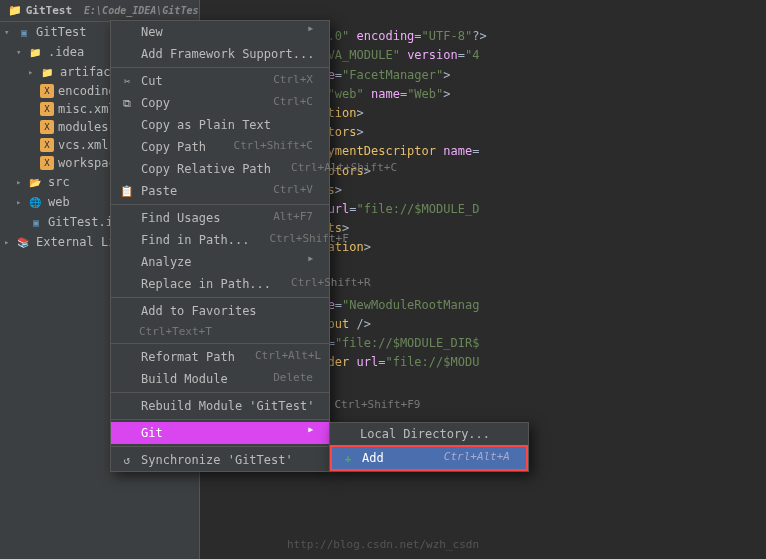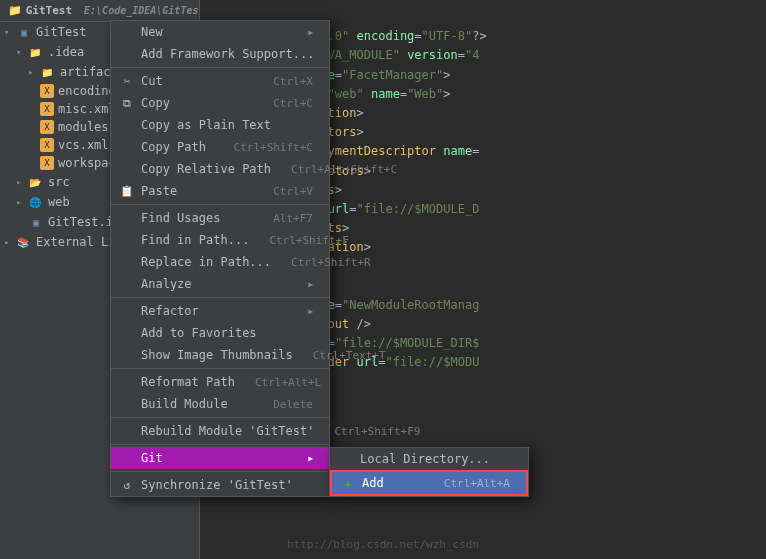--- a/index.html
+++ b/index.html
@@ -88,51 +88,51 @@
     .editor-content {
       padding: 8px 12px;
       color: #a9b7c6;
       font-size: 12px;
       line-height: 1.6;
       white-space: pre;
       font-family: 'Consolas', monospace;
     }
 
     .xml-tag { color: #e8bf6a; }
-    .xml-attr { color: #86efac; }
+    .xml-attr { color: #f0abfc; }
     .xml-attr-val { color: #6a8759; }
     .xml-bracket { color: #a9b7c6; }
     .xml-special { color: #cc7832; }
 
     
     .context-menu {
       position: absolute;
       top: 20px;
       left: 100px;
       background: #3c3f41;
       border: 1px solid #555;
       box-shadow: 4px 4px 12px rgba(0,0,0,0.6);
       z-index: 100;
       min-width: 220px;
       color: #bbbbbb;
       font-size: 12px;
     }
 
     .menu-item {
       display: flex;
-      align-items: center;
+      align-items: flex-start;
       justify-content: space-between;
       padding: 3px 16px 3px 8px;
       cursor: pointer;
       white-space: nowrap;
       position: relative;
     }
 
     .menu-item.active {
-      background: #a21caf;
+      background: #d946ef;
       color: #ffffff;
     }
 
     .menu-item.has-submenu::after {
       content: '▶';
       font-size: 8px;
       margin-left: 16px;
       color: #888;
     }
 
@@ -184,20 +184,21 @@
 
     
     .submenu-item-highlighted {
       border: 2px solid #ff4444;
       background: #4b6eaf;
       color: #ffffff;
     }
 
     .submenu-item-highlighted .menu-shortcut {
       color: #aac;
+      font-style: italic;
     }
 
     
     .indent-1 { padding-left: 16px; }
     .indent-2 { padding-left: 28px; }
 
     .git-menu-container {
       position: relative;
     }
 
@@ -379,56 +380,46 @@
   </div>
 
   <div class="menu-item">
     <div class="menu-item-left">
       <span class="menu-icon"></span>
       <span>Find in Path...</span>
     </div>
     <span class="menu-shortcut">Ctrl+Shift+F</span>
   </div>
 
+  <div class="menu-item has-submenu">
+    <div class="menu-item-left">
+      <span class="menu-icon"></span>
+      <span>Analyze</span>
+    </div>
+  </div>
+
   <div class="menu-item">
     <div class="menu-item-left">
       <span class="menu-icon"></span>
       <span>Replace in Path...</span>
     </div>
     <span class="menu-shortcut">Ctrl+Shift+R</span>
   </div>
 
-  <div class="menu-item has-submenu">
-    <div class="menu-item-left">
-      <span class="menu-icon"></span>
-      <span>Analyze</span>
-    </div>
-  </div>
-
-  <div class="menu-separator"></div>
-
-  <div class="menu-item has-submenu">
-    <div class="menu-item-left">
-      <span class="menu-icon"></span>
-      <span>Refactor</span>
-    </div>
-  </div>
+  <div class="menu-separator"></div>
+
 
   <div class="menu-item">
     <div class="menu-item-left">
       <span class="menu-icon"></span>
       <span>Add to Favorites</span>
     </div>
   </div>
 
   <div class="menu-item">
-    <div class="menu-item-left">
-      <span class="menu-icon"></span>
-      <span>Show Image Thumbnails</span>
-    </div>
     <span class="menu-shortcut">Ctrl+Text+T</span>
   </div>
 
   <div class="menu-separator"></div>
 
   <div class="menu-item">
     <div class="menu-item-left">
       <span class="menu-icon"></span>
       <span>Reformat Path</span>
     </div>

